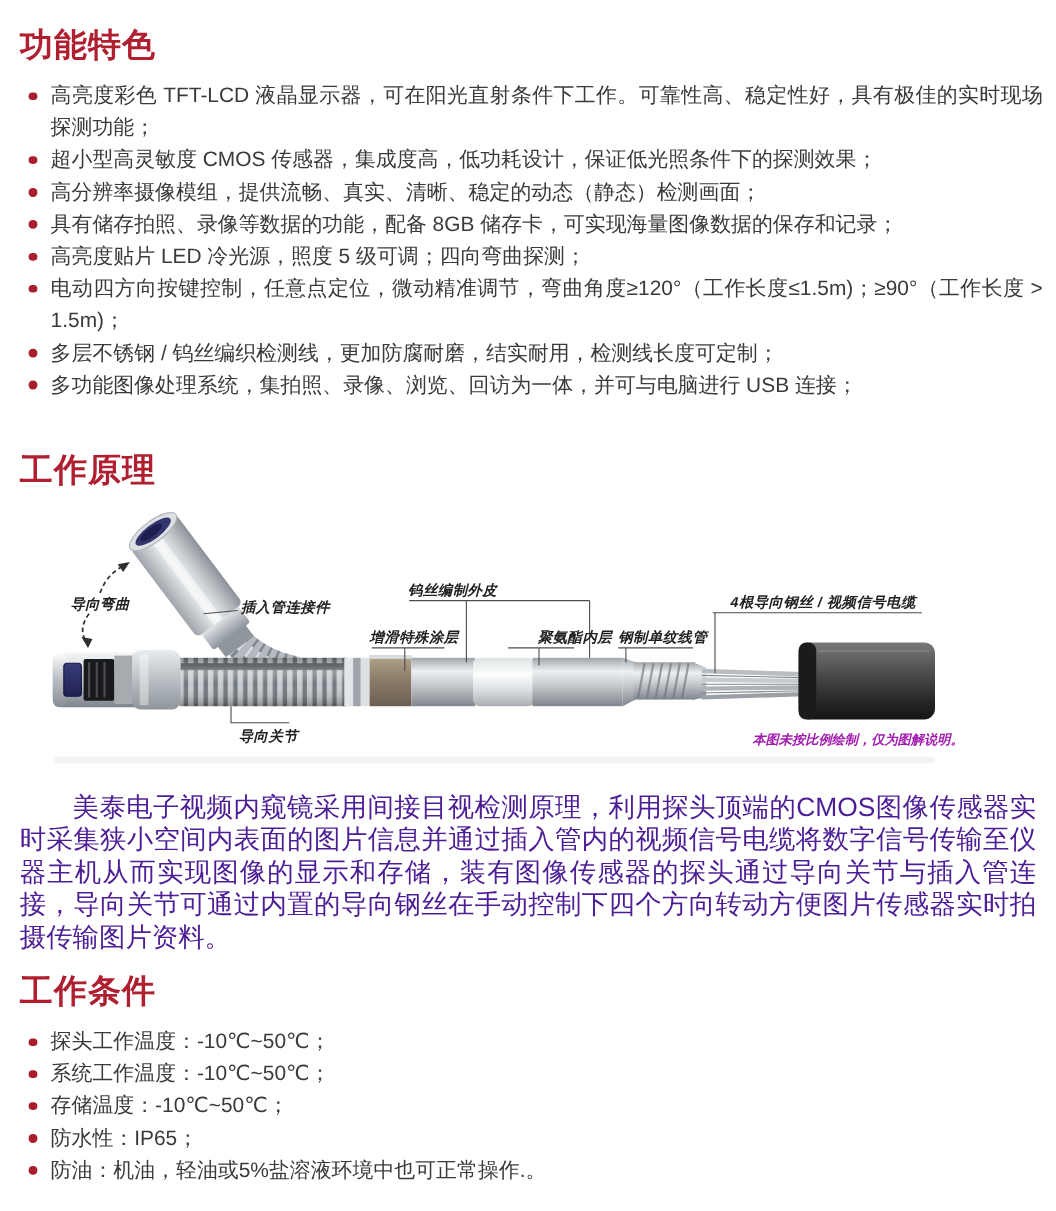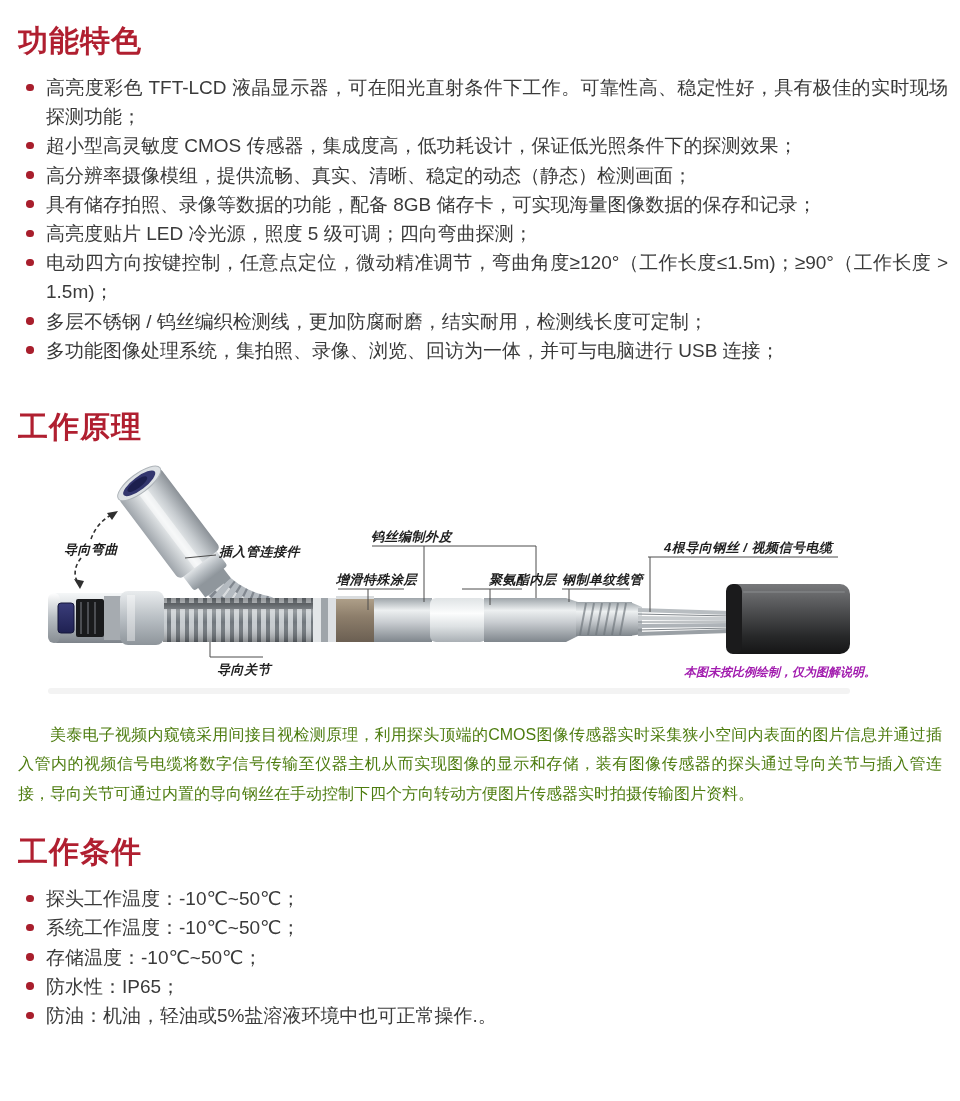--- a/index.html
+++ b/index.html
@@ -7,21 +7,21 @@
     width:960px;height:1101px;background:#ffffff;overflow:hidden;
     font-family:"Liberation Sans","DejaVu Sans",sans-serif;
     color:#3a3a3a;
   }
   .section-title{
     margin:0 0 0 18px;
     font-size:30px;font-weight:bold;color:#b01f30;letter-spacing:1px;
   }
   #features-title{padding-top:21px;}
   #principle-title{margin-top:42px;}
-  #conditions-title{margin-top:24px;}
+  #conditions-title{margin-top:14px;}
   ul.dotlist{
     list-style:none;margin:11px 12px 0 18px;padding:0 0 0 28px;
   }
   ul.dotlist li{
     position:relative;font-size:19px;line-height:29.2px;text-align:justify;
     color:#3a3a3a;
   }
   ul.dotlist li::before{
     content:"";position:absolute;left:-20px;top:10.5px;width:7.5px;height:7.5px;
     border-radius:50%;background:#a81e2c;
@@ -32,22 +32,22 @@
   .diagram svg{position:absolute;left:0;top:0;}
   .dlabel{
     position:absolute;font-size:13px;font-weight:bold;font-style:italic;
     color:#1f1f1f;white-space:nowrap;letter-spacing:.5px;
   }
   .dnote{
     position:absolute;font-size:12px;font-style:italic;font-weight:bold;
     color:#a21caf;white-space:nowrap;
   }
   p.principle-text{
-    margin:22px 18px 0 18px;font-size:16px;line-height:29.4px;
-    text-align:justify;text-indent:2em;color:#4d7c0f;
+    margin:22px 18px 0 18px;font-size:24px;line-height:29.4px;
+    text-align:justify;text-indent:2em;color:#4c1d95;
   }
 </style>
 </head>
 <body>
 
 <h2 class="section-title" id="features-title">功能特色</h2>
 
 <ul class="dotlist">
   <li>高亮度彩色 TFT-LCD 液晶显示器，可在阳光直射条件下工作。可靠性高、稳定性好，具有极佳的实时现场探测功能；</li>
   <li>超小型高灵敏度 CMOS 传感器，集成度高，低功耗设计，保证低光照条件下的探测效果；</li>

